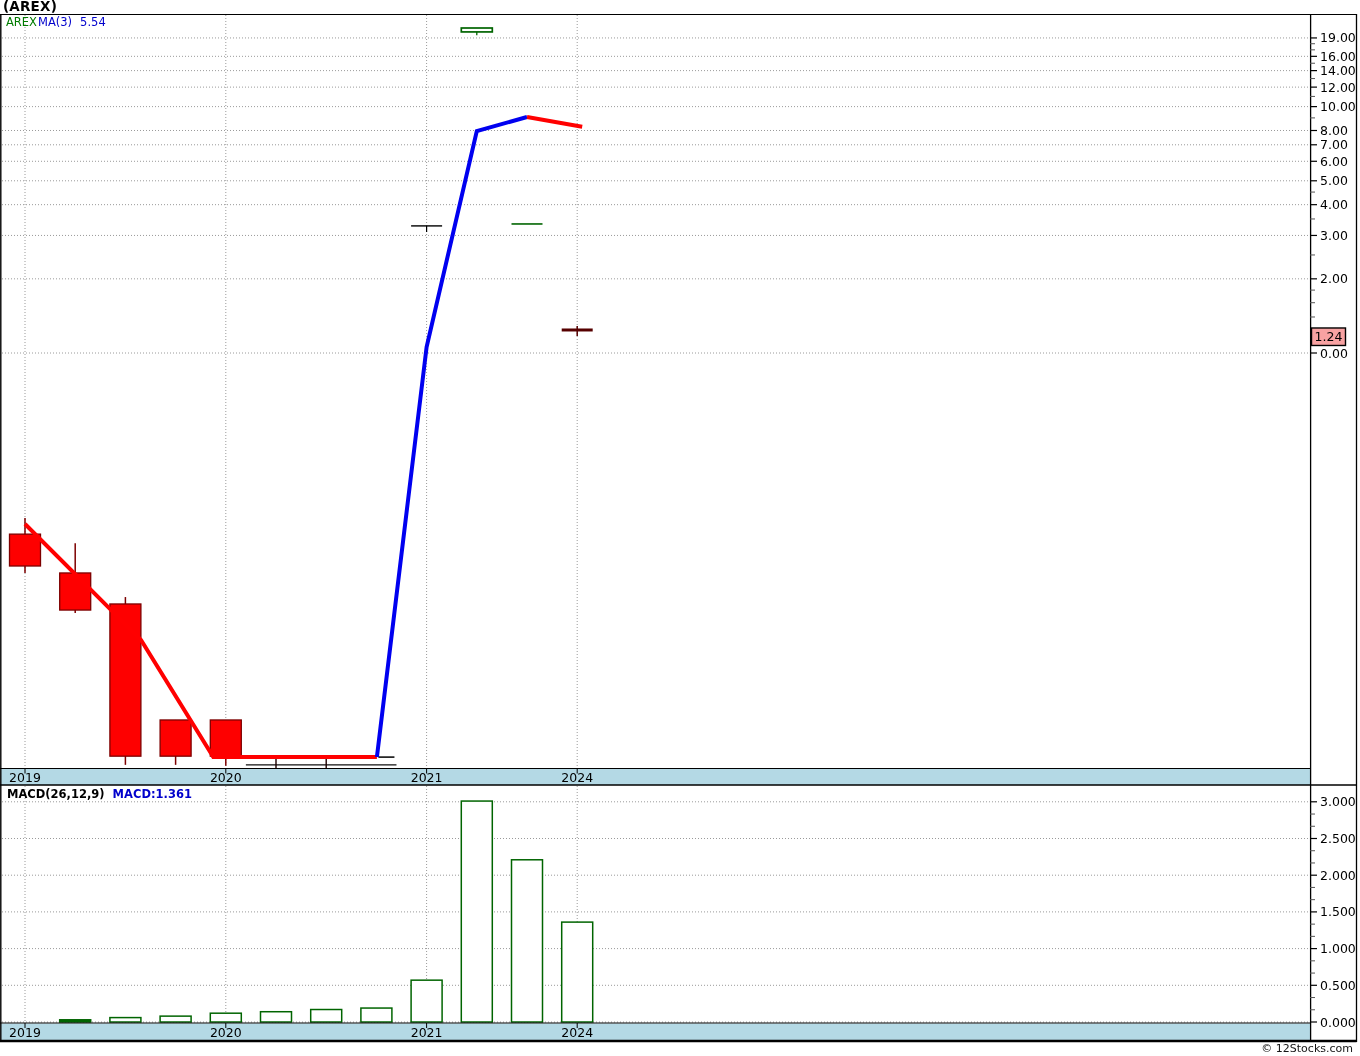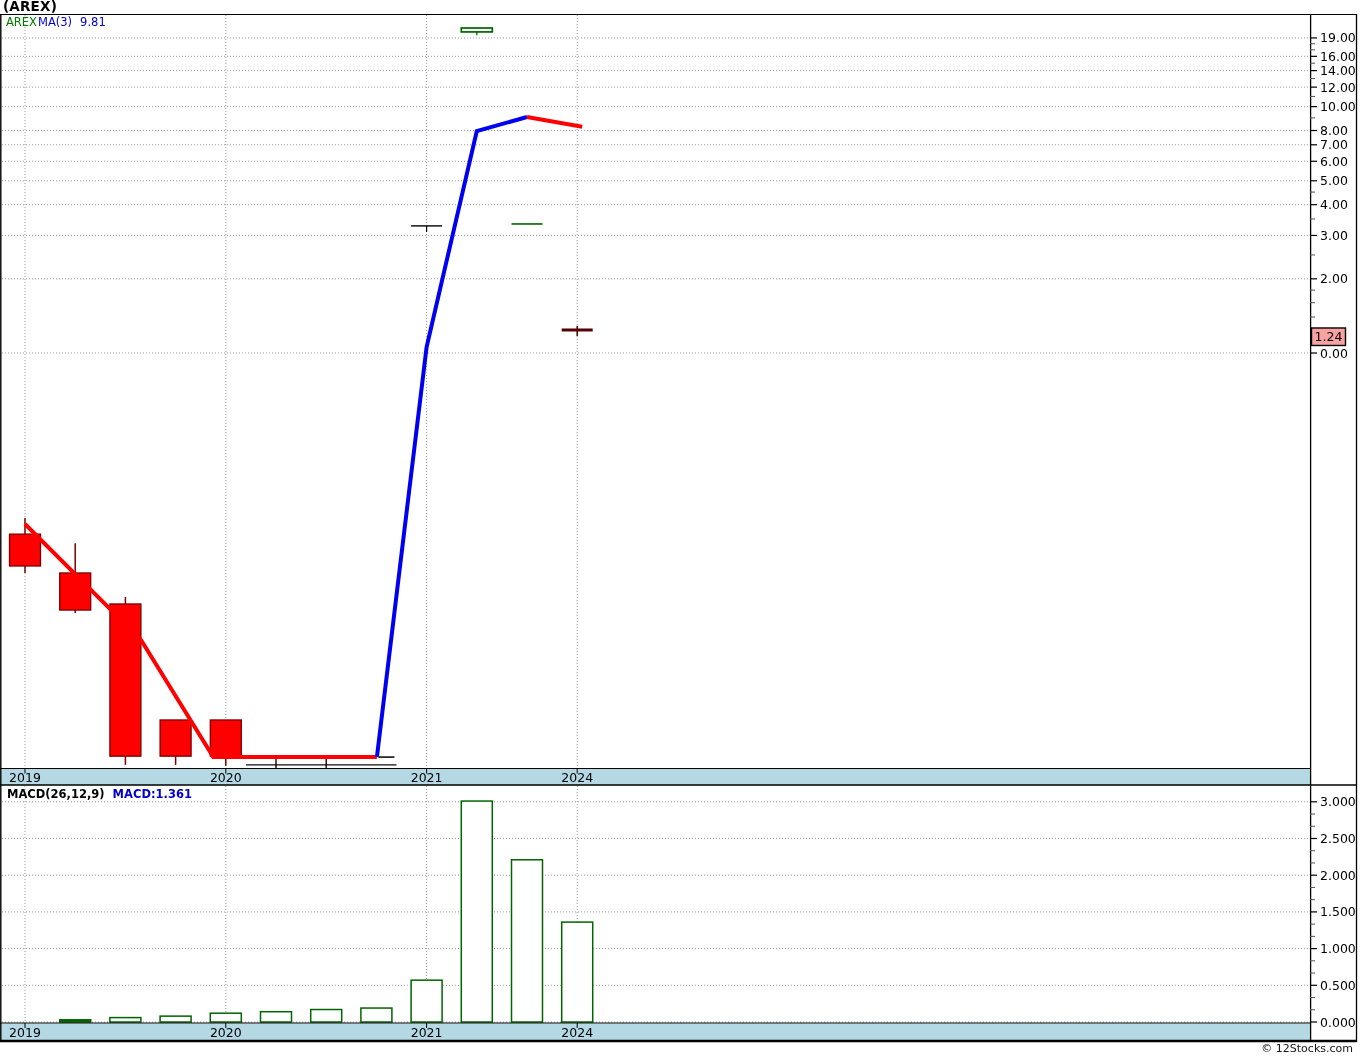--- a/index.html
+++ b/index.html
@@ -21,21 +21,21 @@
   .sp{display:inline-block;width:8px;}
   .copyright{
     position:absolute;right:7px;top:1042px;font-size:11px;color:#151515;z-index:5;margin-left:24px;
   }
 </style>
 </head>
 <body>
 
 <div class="page-title">(AREX)</div>
 
-<div class="legend legend-price"><span class="lg-green">AREX</span><span class="lg-blue">MA(3)</span><span class="sp"></span><span class="lg-blue">9.81</span></div>
+<div class="legend legend-price"><span class="lg-green">AREX</span><span class="lg-blue">MA(3)</span><span class="sp"></span><span class="lg-blue">5.54</span></div>
 
 <div class="legend legend-macd"><span class="lg-black">MACD(26,12,9)</span><span class="sp"></span><span class="lg-blue">MACD:1.361</span></div>
 
 <svg id="chart-svg" width="1360" height="1056">
     <line x1="2" y1="37.94502922919088" x2="1310" y2="37.94502922919088" stroke="#9a9a9a" stroke-width="1" stroke-dasharray="1 2"></line>
     <line x1="2" y1="56.333006720343406" x2="1310" y2="56.333006720343406" stroke="#9a9a9a" stroke-width="1" stroke-dasharray="1 2"></line>
     <line x1="2" y1="70.62086573116733" x2="1310" y2="70.62086573116733" stroke="#9a9a9a" stroke-width="1" stroke-dasharray="1 2"></line>
     <line x1="2" y1="87.11498847268399" x2="1310" y2="87.11498847268399" stroke="#9a9a9a" stroke-width="1" stroke-dasharray="1 2"></line>
     <line x1="2" y1="106.62339504963708" x2="1310" y2="106.62339504963708" stroke="#9a9a9a" stroke-width="1" stroke-dasharray="1 2"></line>
     <line x1="2" y1="130.49975504025758" x2="1310" y2="130.49975504025758" stroke="#9a9a9a" stroke-width="1" stroke-dasharray="1 2"></line>

